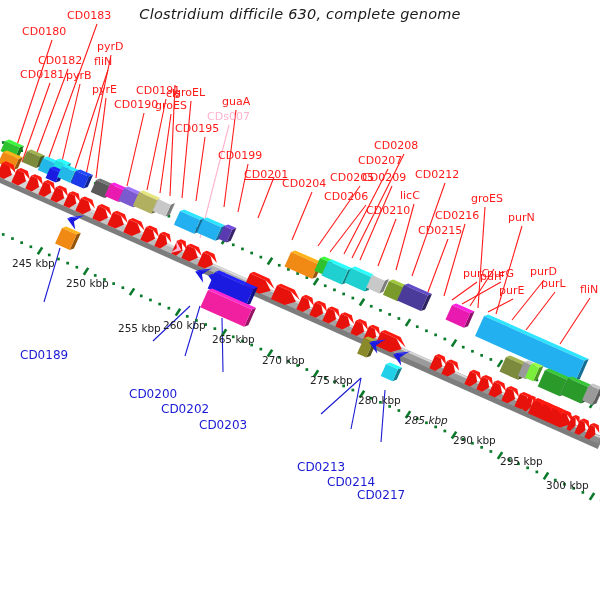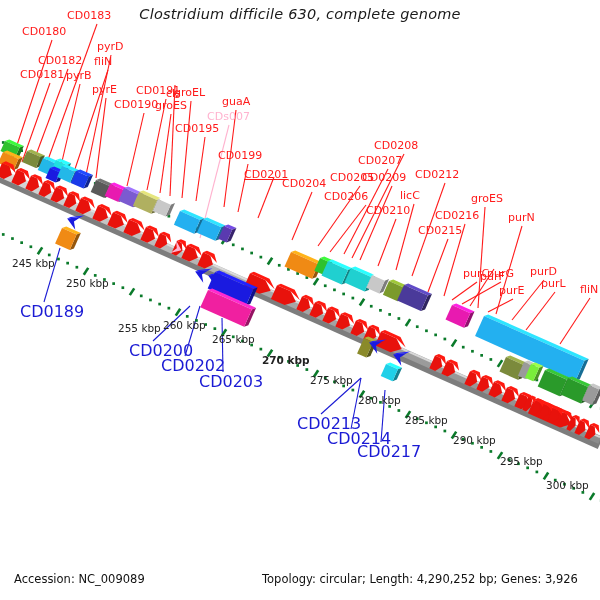--- a/index.html
+++ b/index.html
@@ -12,21 +12,21 @@
     font-style:italic;font-size:14.5px;color:#1a1a1a;letter-spacing:.2px;
     font-family:"DejaVu Sans","Liberation Sans",sans-serif;
   }
 
   svg.layer{position:absolute;left:0;top:0;width:600px;height:600px;overflow:visible;}
 
   .lbl{position:absolute;white-space:nowrap;font-size:11px;line-height:11px;
        font-family:"DejaVu Sans","Liberation Sans",sans-serif;}
   .lbl.cds{color:#ff1a1a;}
   .lbl.srna{color:#ffb3cf;}
-  .lbl.blue{color:#1a1ad4;font-size:16px;}
+  .lbl.blue{color:#1a1ad4;font-size:12px;margin-top:44px;}
   .lbl.kbp{color:#222;font-size:10.5px;}
 
   #footer{position:absolute;left:0;top:572px;width:600px;height:20px;}
   #accession{position:absolute;left:14px;top:0;font-size:11.5px;color:#111;}
   #topology{position:absolute;left:262px;top:0;font-size:11.5px;color:#111;}
 </style>
 </head>
 <body>
 
 <div id="stage">
@@ -646,27 +646,23 @@
       <div class="lbl blue" style="left: 161px; top: 360px;">CD0202</div>
       <div class="lbl blue" style="left: 199px; top: 376px;">CD0203</div>
       <div class="lbl blue" style="left: 297px; top: 418px;">CD0213</div>
       <div class="lbl blue" style="left: 327px; top: 433px;">CD0214</div>
       <div class="lbl blue" style="left: 357px; top: 446px;">CD0217</div>
       <div class="lbl kbp" style="left: 12px; top: 258px;">245 kbp</div>
       <div class="lbl kbp" style="left: 66px; top: 278px;">250 kbp</div>
       <div class="lbl kbp" style="left: 118px; top: 297px; margin-top: 26px;">255 kbp</div>
       <div class="lbl kbp" style="left: 163px; top: 320px;">260 kbp</div>
       <div class="lbl kbp" style="left: 212px; top: 334px;">265 kbp</div>
-      <div class="lbl kbp" style="left: 262px; top: 355px; font-weight: bold;">270 kbp</div>
+      <div class="lbl kbp" style="left: 262px; top: 355px;">270 kbp</div>
       <div class="lbl kbp" style="left: 310px; top: 375px;">275 kbp</div>
       <div class="lbl kbp" style="left: 358px; top: 395px;">280 kbp</div>
-      <div class="lbl kbp" style="left: 405px; top: 415px;">285 kbp</div>
+      <div class="lbl kbp" style="left: 405px; top: 415px; font-style: italic;">285 kbp</div>
       <div class="lbl kbp" style="left: 453px; top: 435px;">290 kbp</div>
       <div class="lbl kbp" style="left: 500px; top: 456px;">295 kbp</div>
       <div class="lbl kbp" style="left: 546px; top: 480px;">300 kbp</div>
     </div>
 
-  <div id="footer">
-    <div id="accession">Accession: NC_009089</div>
-    <div id="topology">Topology: circular; Length: 4,290,252 bp; Genes: 3,926</div>
-  </div>
 
 </div>
 
 </body></html>

